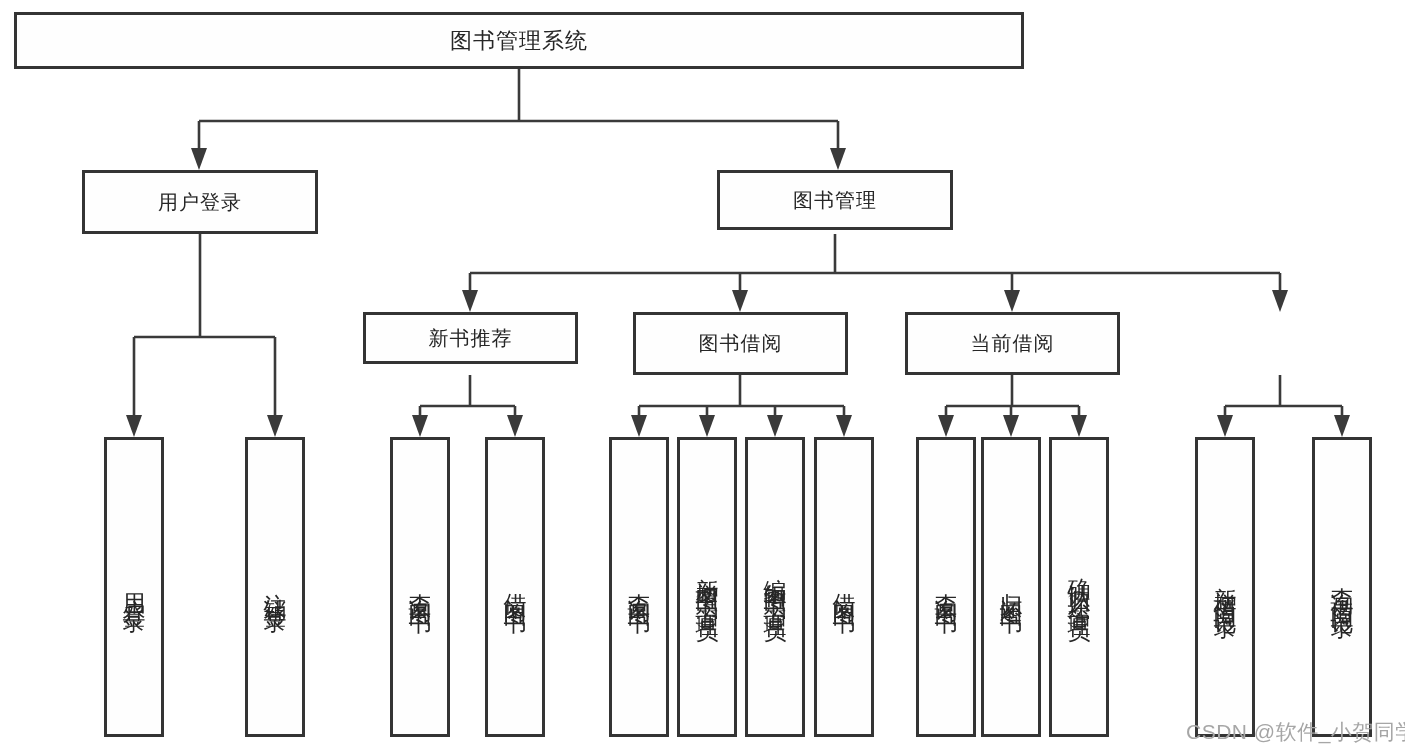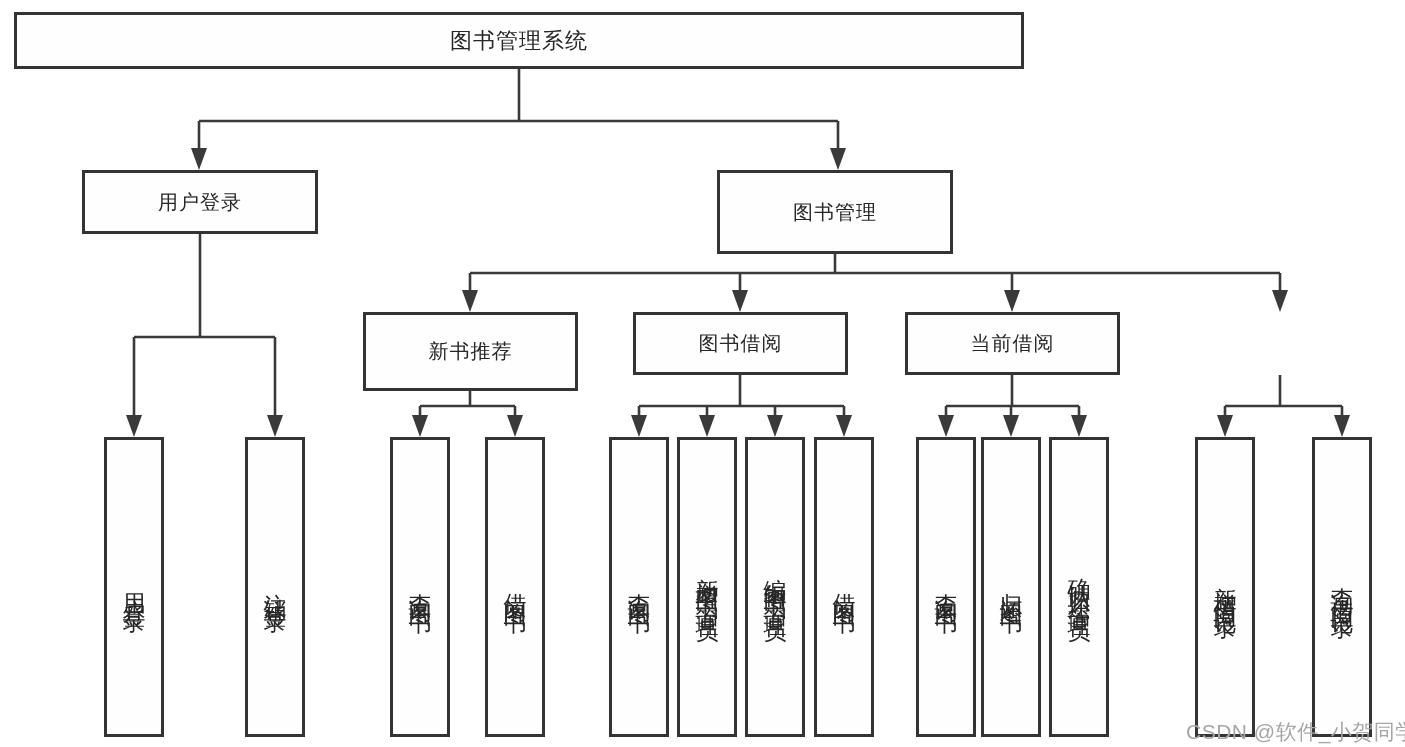--- a/index.html
+++ b/index.html
@@ -117,25 +117,25 @@
     </g>
   </svg>
 
   <div class="box root" style="left:14px;top:12px;width:1010px;height:57px">
     <span class="hlabel">图书管理系统</span>
   </div>
 
   <div class="box" style="left:82px;top:170px;width:236px;height:64px">
     <span class="hlabel">用户登录</span>
   </div>
-  <div class="box" style="left:717px;top:170px;width:236px;height:84px">
+  <div class="box" style="left:717px;top:170px;width:236px;height:60px">
     <span class="hlabel">图书管理</span>
   </div>
 
-  <div class="box" style="left:363px;top:312px;width:215px;height:79px">
+  <div class="box" style="left:363px;top:312px;width:215px;height:52px">
     <span class="hlabel">新书推荐</span>
   </div>
   <div class="box" style="left:633px;top:312px;width:215px;height:63px">
     <span class="hlabel">图书借阅</span>
   </div>
   <div class="box" style="left:905px;top:312px;width:215px;height:63px">
     <span class="hlabel">当前借阅</span>
   </div>
 
   <div class="box" style="left:104px;top:437px;width:60px;height:300px">

